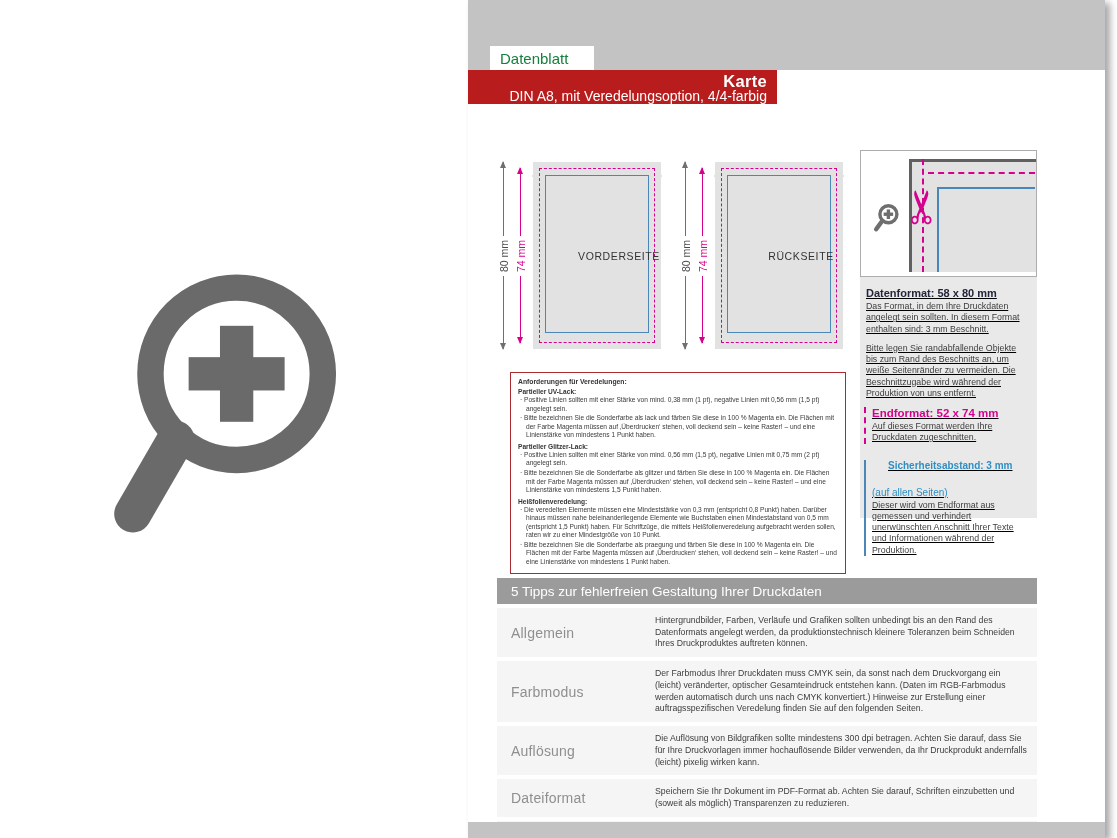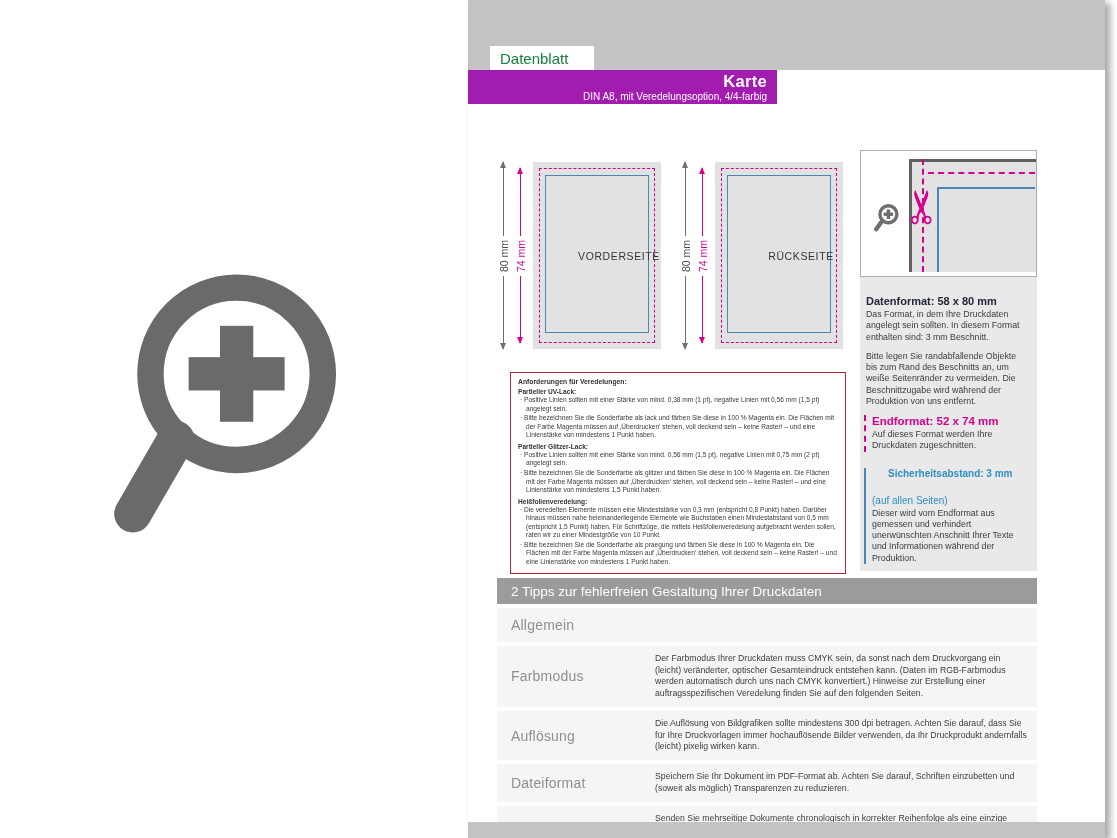--- a/index.html
+++ b/index.html
@@ -10,24 +10,24 @@
   }
   .abs{position:absolute;}
 
   
   .page{position:absolute;left:468px;top:0;width:637px;height:838px;background:#fff;
         box-shadow:5px 3px 7px rgba(0,0,0,0.35);}
   .band-top{position:absolute;left:0;top:0;width:637px;height:70px;background:#c3c3c3;}
   .band-bottom{position:absolute;left:0;top:822px;width:637px;height:16px;background:#c3c3c3;}
   .tab{position:absolute;left:22px;top:46px;width:104px;height:24px;background:#fff;
        color:#15803d;font-size:15px;display:flex;align-items:center;padding-left:10px;box-sizing:border-box;}
-  .titlebar{position:absolute;left:0;top:70px;width:309px;height:34px;background:#a21caf;
+  .titlebar{position:absolute;left:0;top:70px;width:309px;height:34px;background:#b91c1c;
             color:#fff;text-align:right;padding:3px 10px 0 0;box-sizing:border-box;}
   .titlebar .t{font-size:16.5px;font-weight:bold;line-height:17px;letter-spacing:0.3px;}
-  .titlebar .s{font-size:10px;line-height:13px;padding-left:39px;}
+  .titlebar .s{font-size:14px;line-height:13px;padding-left:39px;}
 
   
   .card{position:absolute;width:128px;height:187px;background:#e2e2e2;}
   .trim{position:absolute;left:6px;top:6px;right:6px;bottom:6px;border:1px dashed #d6008f;}
   .safe{position:absolute;left:12px;top:13px;right:12px;bottom:16px;border:1px solid #4a86b8;}
   .card-label{position:absolute;left:0;top:0;right:0;bottom:0;display:flex;align-items:center;
               justify-content:center;font-size:10.5px;letter-spacing:0.6px;color:#333;margin-left:44px;}
 
   .hdim{position:absolute;height:0;border-top:1px solid #6f6f6f;margin-top:44px;}
   .hdim.m{border-top-color:#d6008f;}
@@ -57,22 +57,22 @@
   .detail-box{position:absolute;left:392px;top:150px;width:177px;height:127px;background:#fff;
               border:1px solid #adadad;box-sizing:border-box;}
   .db-gray{position:absolute;left:48px;top:8px;right:0;bottom:4px;background:#e2e2e2;
            border-top:3px solid #606060;border-left:3px solid #606060;box-sizing:border-box;}
   .db-trim-v{position:absolute;left:61px;top:8px;bottom:4px;width:0;border-left:2px dashed #d6008f;}
   .db-trim-h{position:absolute;left:67px;top:21px;right:1px;height:0;border-top:2px dashed #d6008f;}
   .db-safe-v{position:absolute;left:76px;top:36px;bottom:4px;width:0;border-left:2px solid #4a86b8;}
   .db-safe-h{position:absolute;left:76px;top:36px;right:1px;height:0;border-top:2px solid #4a86b8;}
   .db-scissors{position:absolute;left:38px;top:30px;width:46px;height:52px;font-size:46px;line-height:52px;
                text-align:center;color:#d6008f;transform:rotate(-90deg);}
-  .info-text{position:absolute;left:392px;top:277px;width:177px;height:294px;background:#e9e9e9;
-             padding:18px 8px 0 6px;box-sizing:border-box;}
+  .info-text{position:absolute;left:392px;top:277px;width:177px;height:241px;background:#e9e9e9;
+             padding:10px 8px 0 6px;box-sizing:border-box;text-decoration:underline;}
   .if-h1{font-size:11px;font-weight:bold;color:#23263a;margin:0 0 2px;}
   .if-p{font-size:8.8px;color:#3c3c3c;line-height:1.28;margin:0 0 8px;}
   .blk-end{border-left:2px dashed #d6008f;padding-left:6px;margin:0 0 9px -2px;}
   .blk-safe{border-left:2px solid #4a86b8;padding-left:6px;margin-left:-2px;}
   .if-h2m{font-size:11.5px;font-weight:bold;color:#d6008f;margin:0 0 2px;}
   .if-h2b{font-size:10px;font-weight:bold;color:#2f8fc5;margin:16px;}
   .if-sub{font-size:10px;color:#2f8fc5;margin:12px 0 2px;}
   .if-p.last{margin-bottom:0;}
 
   
@@ -190,25 +190,26 @@
     <div class="req-h">Partieller Glitzer-Lack:</div>
     <div class="req-b">Positive Linien sollten mit einer Stärke von mind. 0,56 mm (1,5 pt), negative Linien mit 0,75 mm (2 pt) angelegt sein.</div>
     <div class="req-b">Bitte bezeichnen Sie die Sonderfarbe als glitzer und färben Sie diese in 100 % Magenta ein. Die Flächen mit der Farbe Magenta müssen auf ‚Überdrucken‘ stehen, voll deckend sein – keine Raster! – und eine Linienstärke von mindestens 1,5 Punkt haben.</div>
 
     <div class="req-h">Heißfolienveredelung:</div>
     <div class="req-b">Die veredelten Elemente müssen eine Mindeststärke von 0,3 mm (entspricht 0,8 Punkt) haben. Darüber hinaus müssen nahe beieinanderliegende Elemente wie Buchstaben einen Mindestabstand von 0,5 mm (entspricht 1,5 Punkt) haben. Für Schriftzüge, die mittels Heißfolienveredelung aufgebracht werden sollen, raten wir zu einer Mindestgröße von 10 Punkt.</div>
     <div class="req-b">Bitte bezeichnen Sie die Sonderfarbe als praegung und färben Sie diese in 100 % Magenta ein. Die Flächen mit der Farbe Magenta müssen auf ‚Überdrucken‘ stehen, voll deckend sein – keine Raster! – und eine Linienstärke von mindestens 1 Punkt haben.</div>
   </div>
 
   <div class="tips-header">
-    <span>2 Tipps zur fehlerfreien Gestaltung Ihrer Druckdaten</span>
+    <span>5 Tipps zur fehlerfreien Gestaltung Ihrer Druckdaten</span>
   </div>
   <div class="tips-rows">
     <div class="tip-row">
       <span class="tip-label">Allgemein</span>
+      <div class="tip-text">Hintergrundbilder, Farben, Verläufe und Grafiken sollten unbedingt bis an den Rand des Datenformats angelegt werden, da produktionstechnisch kleinere Toleranzen beim Schneiden Ihres Druckproduktes auftreten können.</div>
     </div>
     <div class="tip-row">
       <span class="tip-label">Farbmodus</span>
       <div class="tip-text">Der Farbmodus Ihrer Druckdaten muss CMYK sein, da sonst nach dem Druckvorgang ein (leicht) veränderter, optischer Gesamteindruck entstehen kann. (Daten im RGB-Farbmodus werden automatisch durch uns nach CMYK konvertiert.) Hinweise zur Erstellung einer auftragsspezifischen Veredelung finden Sie auf den folgenden Seiten.</div>
     </div>
     <div class="tip-row">
       <span class="tip-label">Auflösung</span>
       <div class="tip-text">Die Auflösung von Bildgrafiken sollte mindestens 300 dpi betragen. Achten Sie darauf, dass Sie für Ihre Druckvorlagen immer hochauflösende Bilder verwenden, da Ihr Druckprodukt andernfalls (leicht) pixelig wirken kann.</div>
     </div>
     <div class="tip-row">

